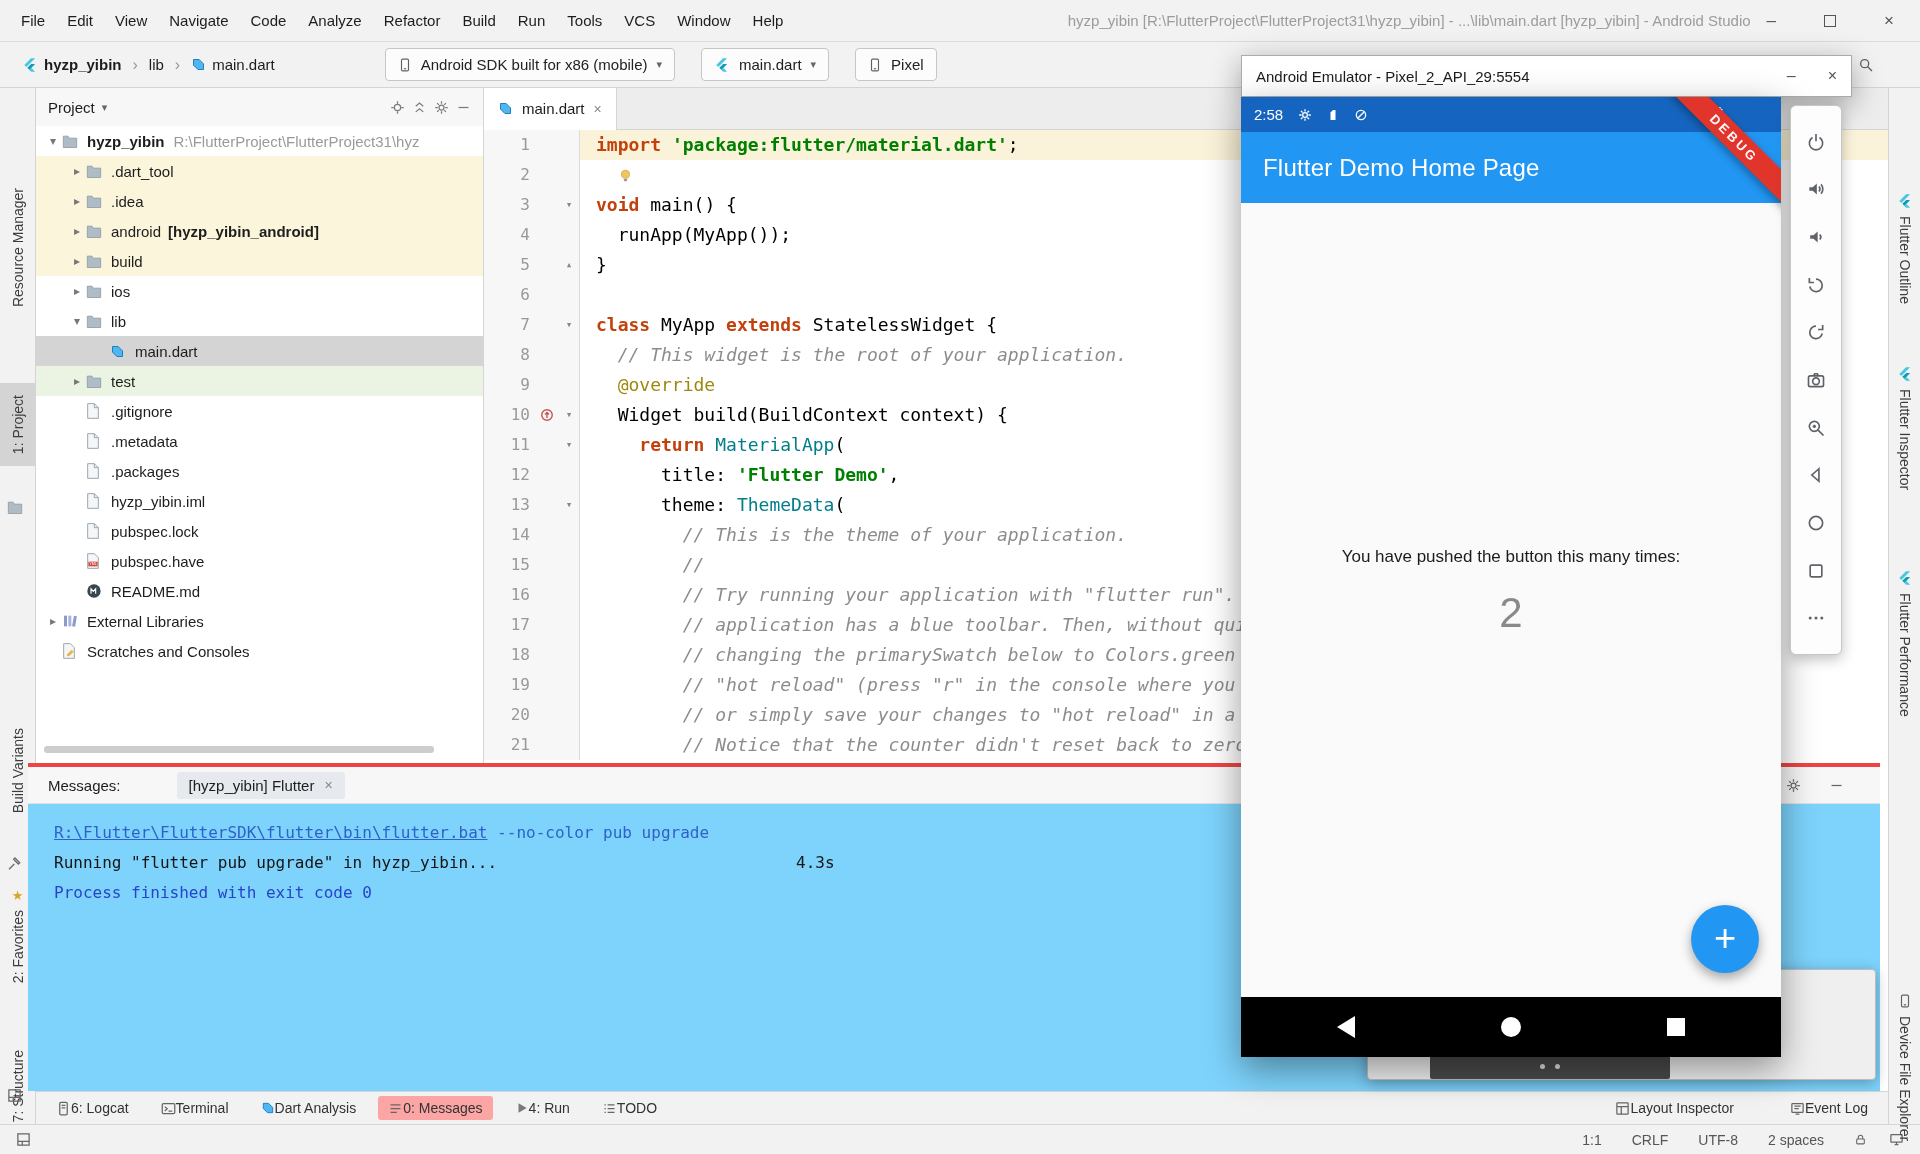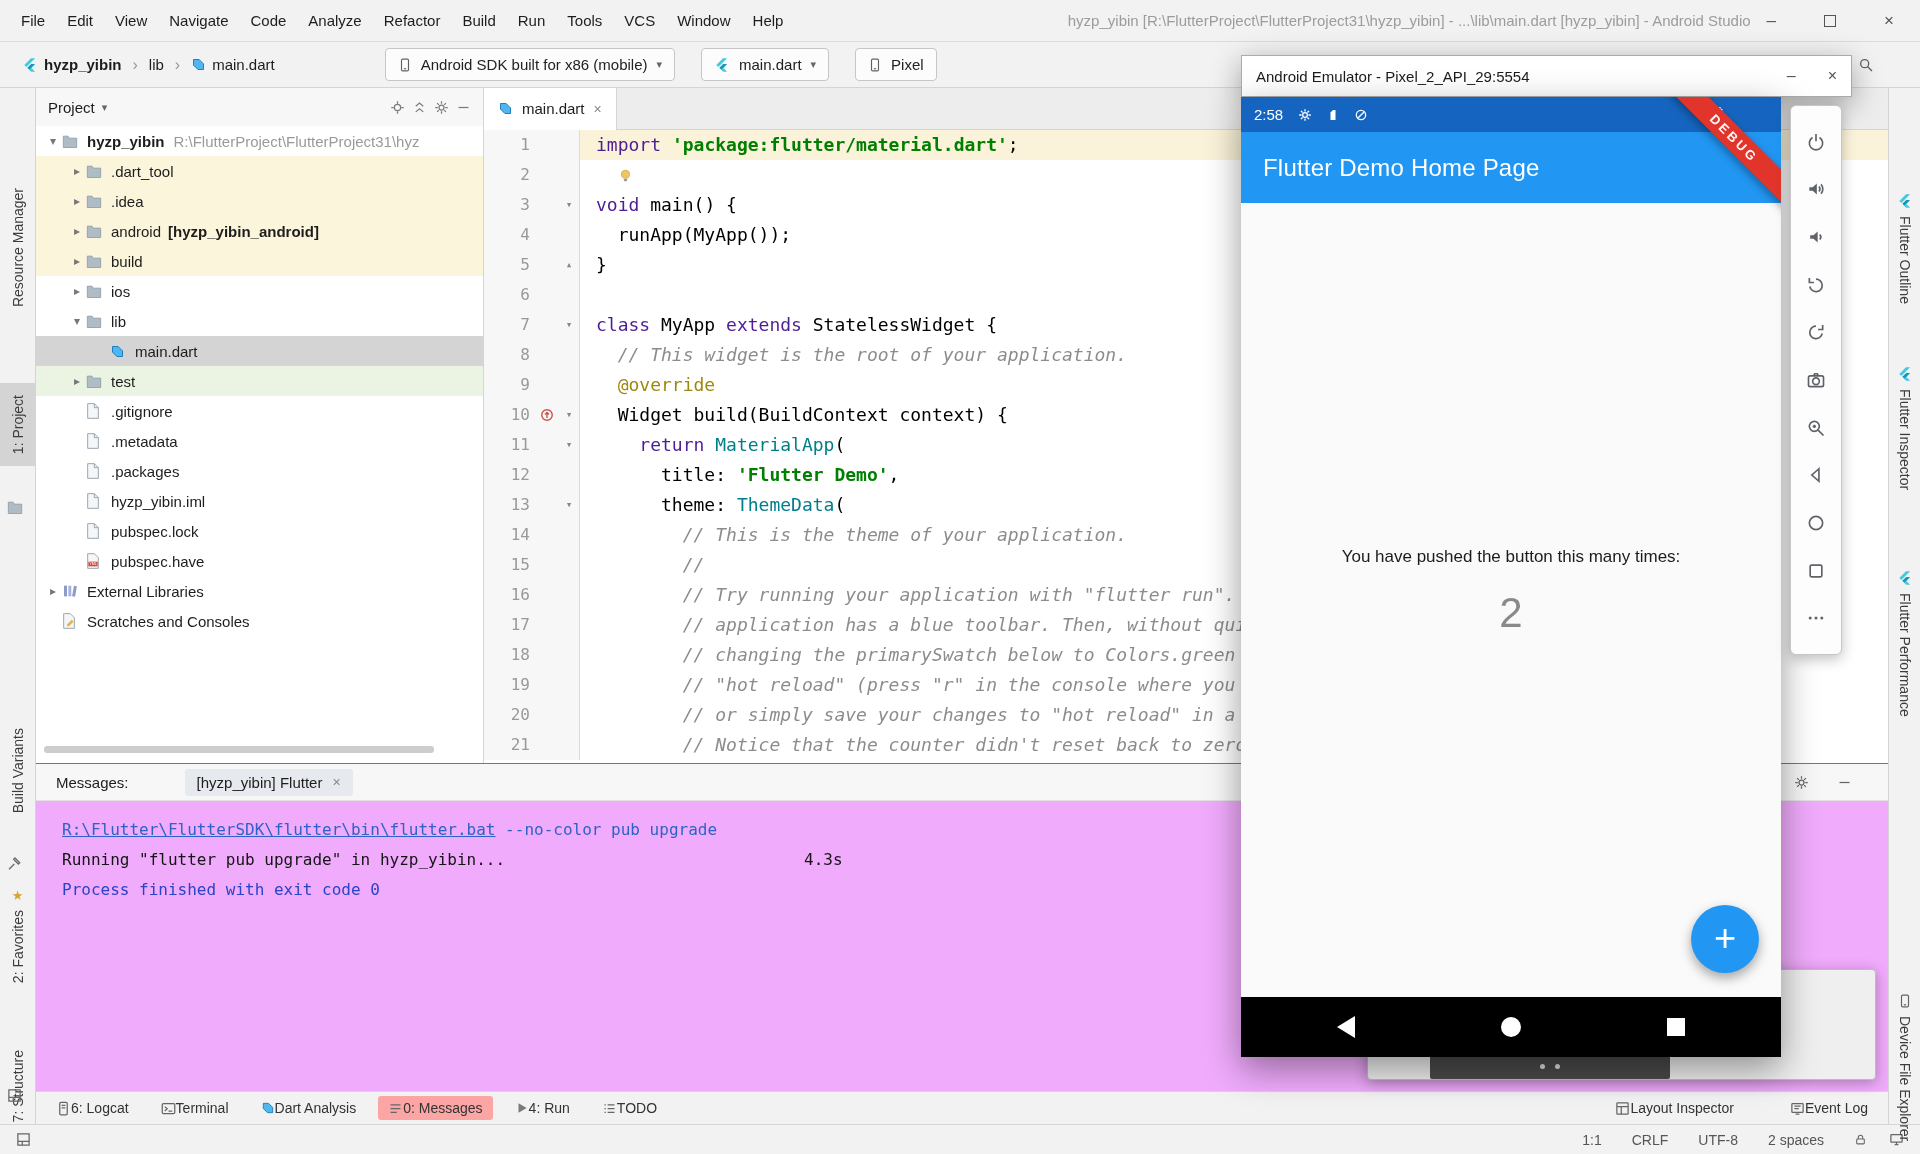--- a/index.html
+++ b/index.html
@@ -61,29 +61,29 @@
   .inspect{margin-left:auto;margin-right:440px;display:flex}
   #code{font-family:"DejaVu Sans Mono","Liberation Mono",monospace;font-size:18px}
   .code-row{display:flex;height:30px;line-height:30px}
   .gutter{flex:0 0 96px;display:flex;background:#F7F7F7;border-right:1px solid #DCDCDC}
   .lnum{flex:0 0 50px;text-align:right;color:#999;font-size:16px;padding-right:4px}
   .gico{flex:0 0 26px;display:inline-flex;align-items:center;justify-content:center}
   .gfold{flex:0 0 18px;color:#888;font-size:11px;text-align:center;line-height:30px}
   .code-text{white-space:pre;padding-left:16px;flex:1;display:flex;align-items:center}
   .cur .code-text{background:#FBF3D9}
   .bulb{display:inline-flex;margin-left:22px}
-  .seg-k{color:#4c1d95;font-weight:normal}
+  .seg-k{color:#c2410c;font-weight:bold}
   .seg-s{color:#008000;font-weight:bold}
   .seg-c{color:#8C8C8C;font-style:italic}
   .seg-a{color:#9E880D}
   .seg-t{color:#007E8A}
   .seg-p{color:#000}
 
   
-  .messages{position:absolute;left:36px;top:763px;width:1852px;height:328px;background:#f0abfc;border-top:1px solid #ef4444;z-index:1}
+  .messages{position:absolute;left:28px;top:763px;width:1852px;height:328px;background:#7dd3fc;border-top:4px solid #ef4444;z-index:1}
   .msg-header{height:37px;background:#F7F7F7;border-bottom:1px solid #E2E2E2;display:flex;align-items:center;padding:0 20px}
   .msg-tab{margin-left:56px;display:flex;align-items:center;gap:10px;background:#E6E9EE;padding:5px 12px;border-radius:3px}
   .msg-right{margin-left:auto;display:flex;gap:28px;align-items:center;margin-right:16px;color:#555}
   #console{padding:14px 0 0 26px;font-family:"DejaVu Sans Mono","Liberation Mono",monospace;font-size:16px}
   .console-line{height:30px;line-height:30px;position:relative;white-space:pre}
   .cl-link{color:#2E62C9;text-decoration:underline;cursor:pointer}
   .cl-cmd{color:#2E62C9}
   .cl-plain{color:#151515}
   .cl-info{color:#2843C8}
   .cl-dur{position:absolute;left:742px;color:#151515}
@@ -466,20 +466,30 @@
           <span class="tree-arrow"></span>
           <span class="tree-ic">
             <svg width="14" height="16" viewBox="0 0 20 24">
               <path d="M2 1h10l6 6v16H2z" fill="#F4F6F8" stroke="#95A0AA" stroke-width="1.4"></path>
               <rect x="3" y="13" width="14" height="7" fill="#D34A41"></rect>
               <text x="10" y="18.6" font-size="5.5" fill="#fff" text-anchor="middle" font-family="sans-serif">YML</text>
             </svg>
           </span>
           <span class="tree-label">pubspec.have</span>
         </div>
+        <div class="tree-row" style="padding-left: 32px;">
+          <span class="tree-arrow"></span>
+          <span class="tree-ic">
+            <svg width="16" height="16" viewBox="0 0 24 24">
+              <circle cx="12" cy="12" r="10" fill="#37474F"></circle>
+              <path d="M7.5 16V8.5l3.5 4 3.5-4V16" stroke="#fff" stroke-width="1.7" fill="none"></path>
+            </svg>
+          </span>
+          <span class="tree-label">README.md</span>
+        </div>
         <div class="tree-row" style="padding-left: 8px;">
           <span class="tree-arrow">▸</span>
           <span class="tree-ic">
             <svg width="16" height="16" viewBox="0 0 24 24">
               <rect x="3" y="4" width="4.5" height="16" fill="#8E9BC9"></rect>
               <rect x="9.5" y="4" width="4.5" height="16" fill="#A8B3DC"></rect>
               <rect x="16.5" y="4.5" width="4.5" height="16" fill="#8E9BC9" transform="rotate(10 18.7 12.5)"></rect>
             </svg>
           </span>
           <span class="tree-label">External Libraries</span>

